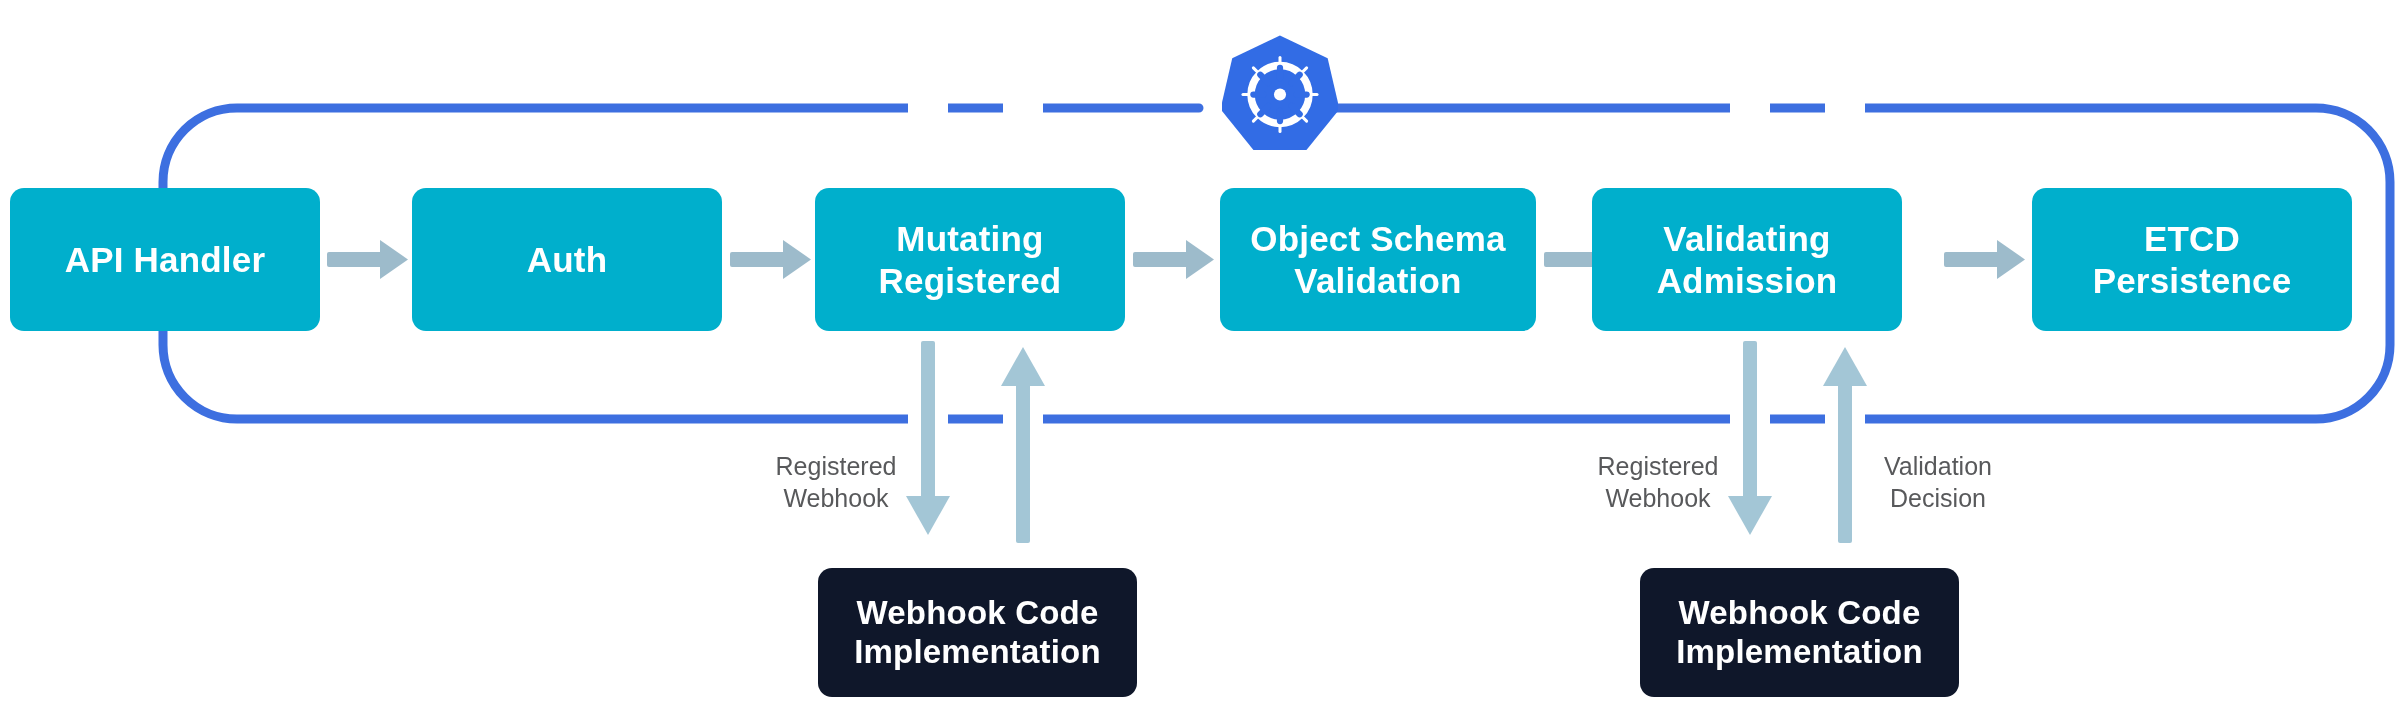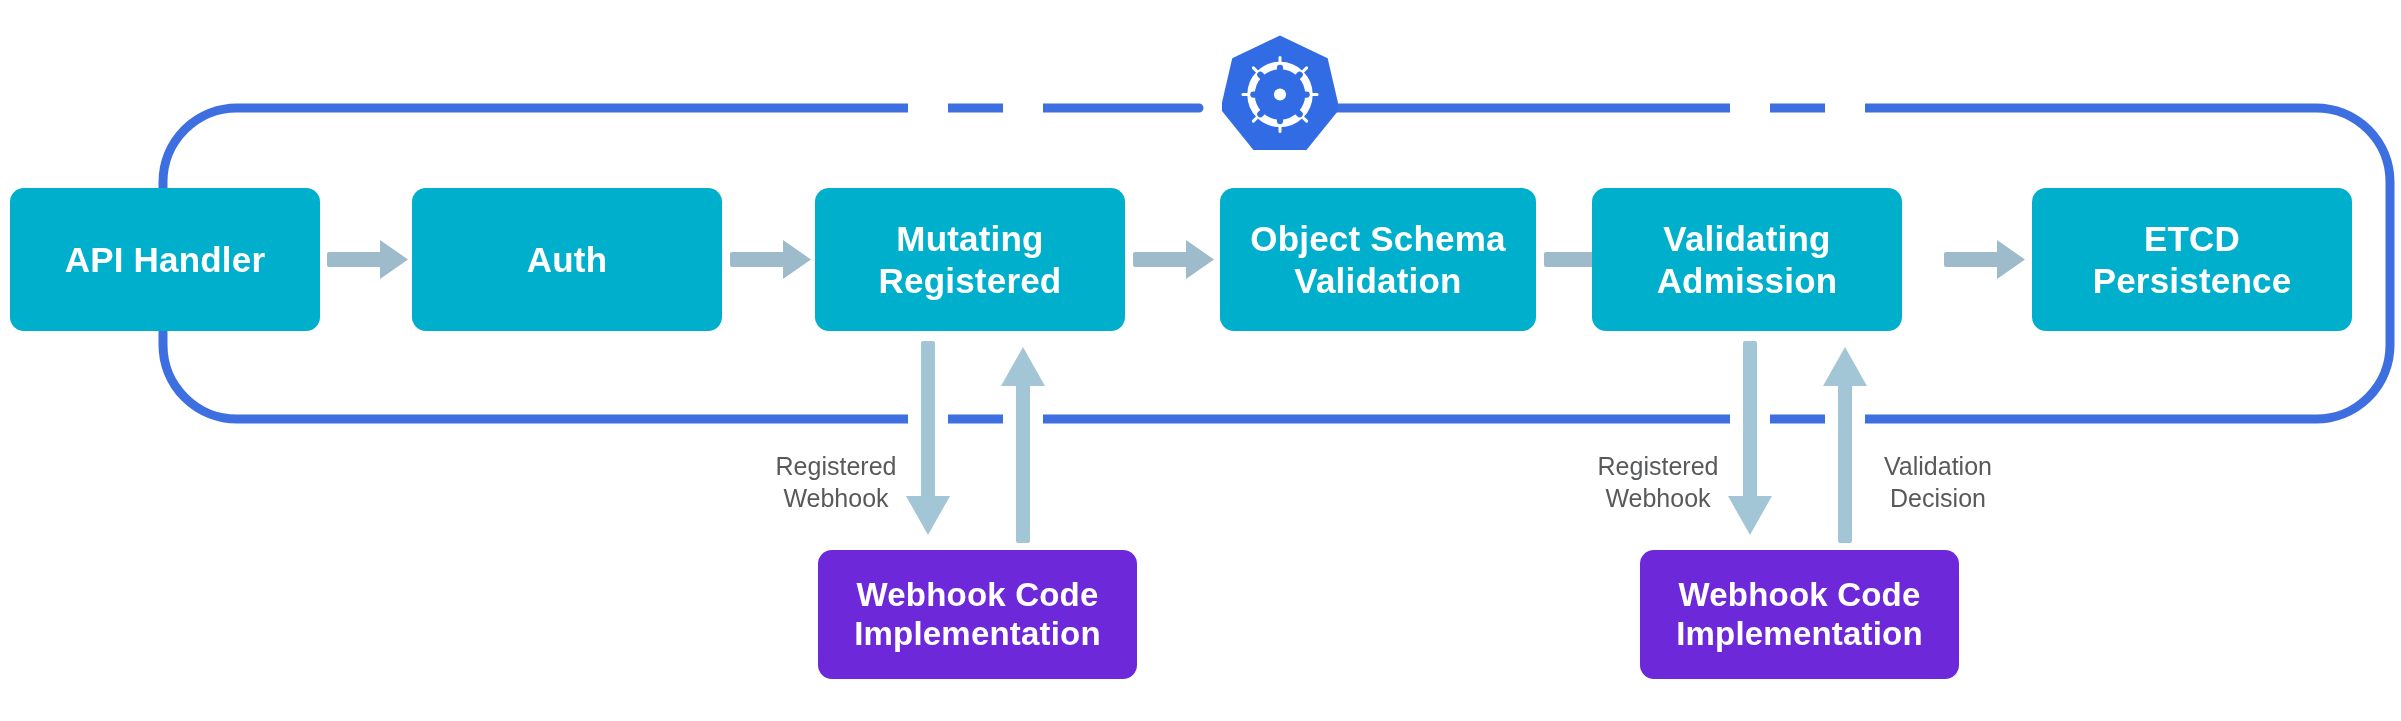--- a/index.html
+++ b/index.html
@@ -38,25 +38,25 @@
     letter-spacing: 0.2px;
     z-index: 3;
   }
   .node.pipeline {
     background: #00AFCC;
     font-size: 35px;
     height: 143px;
     top: 188px;
   }
   .node.webhook {
-    background: #6d28d9;
+    background: #0f172a;
     font-size: 33px;
     width: 319px;
     height: 129px;
-    top: 550px;
+    top: 568px;
   }
   .node .node-label {
     padding: 0 10px;
     white-space: pre-line;
   }
   .flow-label {
     position: absolute;
     color: #58595B;
     font-size: 25px;
     line-height: 1.28;

